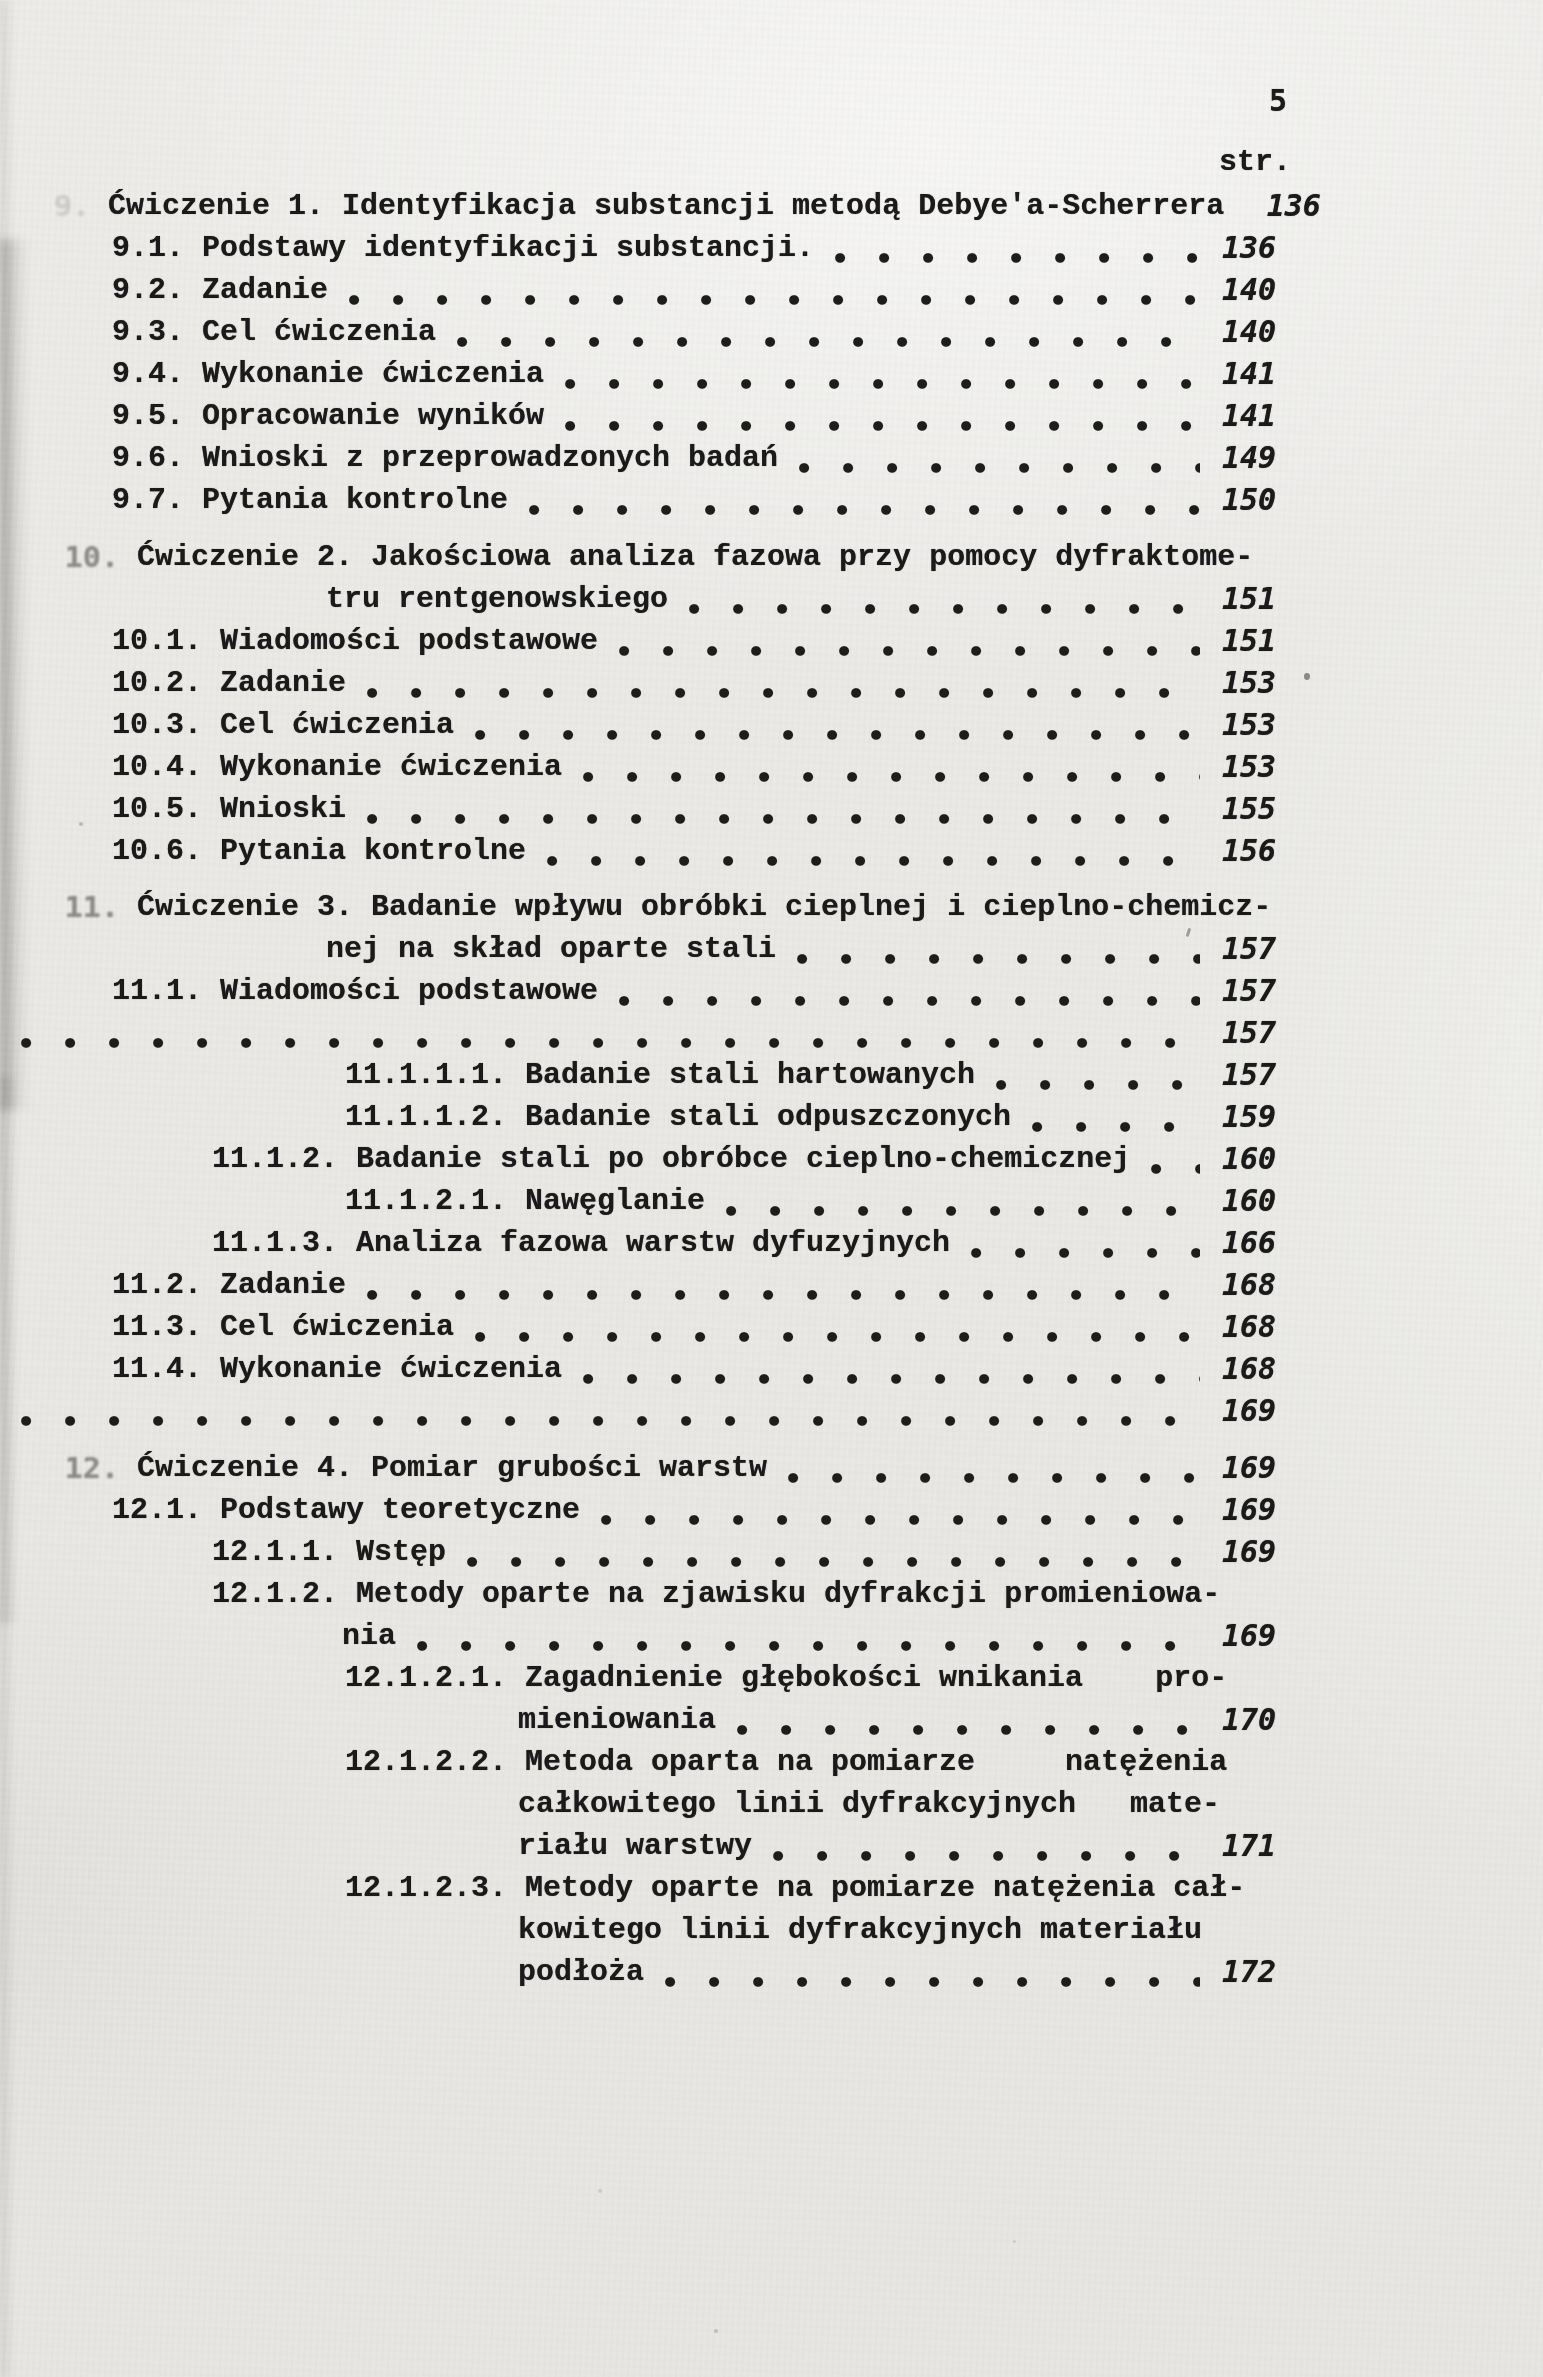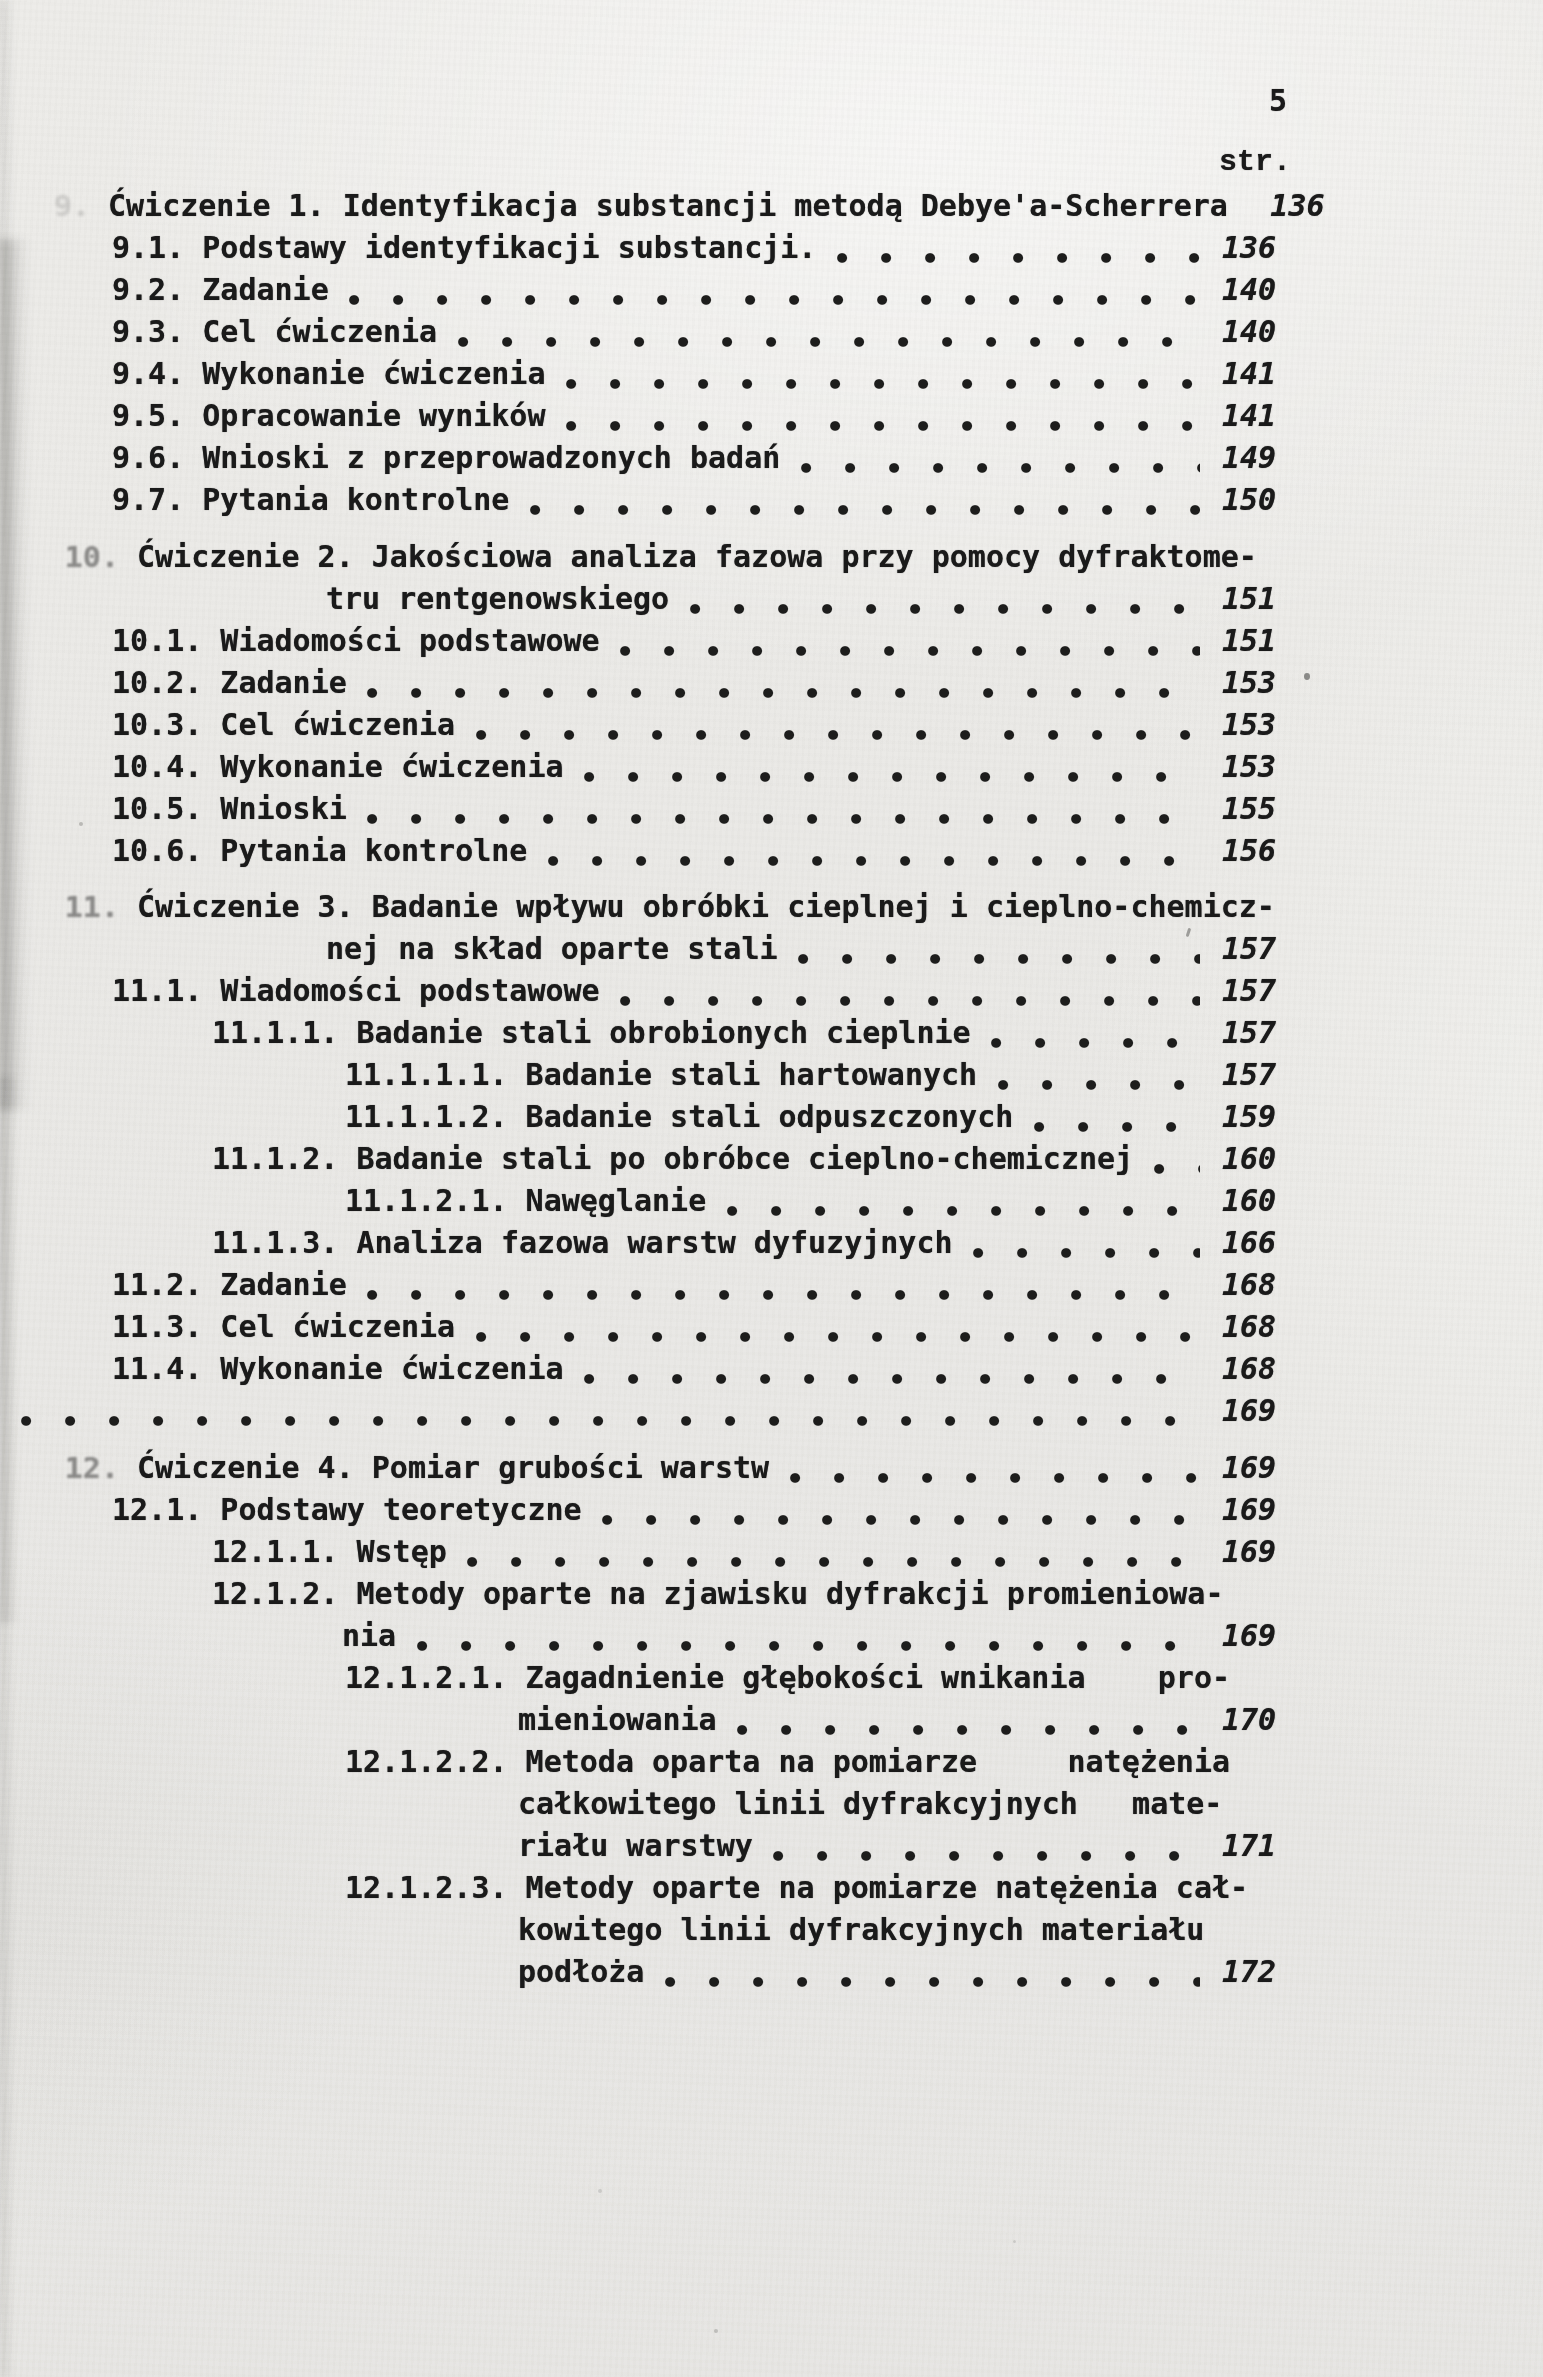--- a/index.html
+++ b/index.html
@@ -83,21 +83,21 @@
   }
   .row.sec { margin-top: 14.5px; margin-left: 29px; }
   .ghost {
     position: absolute; left: 34px; top: 0;
     width: 56px; text-align: right;
     opacity: 0.45;
     filter: blur(1.1px);
     transform: scaleY(0.96);
   }
   .ghost.g-faint { opacity: 0.15; filter: blur(1.5px); }
-  .txt { flex: 0 0 auto; white-space: pre; }
+  .txt { flex: 0 0 auto; white-space: pre; font-family: Liberation Mono, monospace; }
   .ind-l0 { margin-left: 108px; }
   .ind-l1 { margin-left: 112px; }
   .ind-l2 { margin-left: 212px; }
   .ind-l3 { margin-left: 345px; }
   .ind-ct { margin-left: 326px; }
   .ind-cn { margin-left: 342px; }
   .ind-cd { margin-left: 518px; }
   .leader {
     flex: 1 1 auto;
     min-width: 0;
@@ -223,21 +223,20 @@
         <span class="txt ind-ct">nej na skład oparte stali</span>
         <span class="leader"></span>
         <span class="page">157</span>
       </div>
       <div class="row">
         <span class="txt ind-l1">11.1. Wiadomości podstawowe</span>
         <span class="leader"></span>
         <span class="page">157</span>
       </div>
       <div class="row">
-        <span class="txt ind-l2">11.1.1. Badanie stali obrobionych cieplnie</span>
         <span class="leader"></span>
         <span class="page">157</span>
       </div>
       <div class="row">
         <span class="txt ind-l3">11.1.1.1. Badanie stali hartowanych</span>
         <span class="leader"></span>
         <span class="page">157</span>
       </div>
       <div class="row">
         <span class="txt ind-l3">11.1.1.2. Badanie stali odpuszczonych</span>

